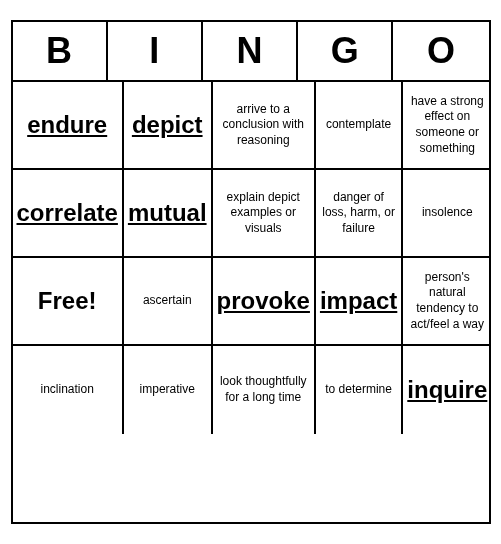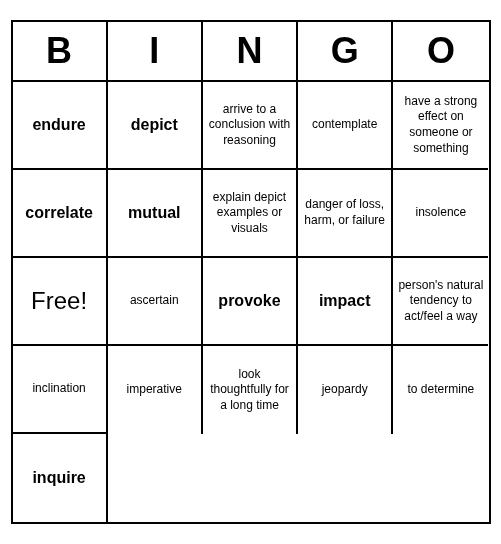--- a/index.html
+++ b/index.html
@@ -48,26 +48,27 @@
       font-size: 12px;
       line-height: 1.3;
     }
     .bingo-cell:nth-child(5n) {
       border-right: none;
     }
     .bingo-cell:nth-last-child(-n+5) {
       border-bottom: none;
     }
     .bingo-cell.large-text {
-      font-size: 16px;
+      font-size: 24px;
       font-weight: bold;
+      text-decoration: underline;
     }
     .bingo-cell.free {
       font-size: 24px;
-      font-weight: normal;
+      font-weight: bold;
     }
   </style>
 </head>
 <body>
 
 <div class="bingo-card">
   <div class="bingo-header">
     <div class="bingo-header-cell">B</div>
     <div class="bingo-header-cell">I</div>
     <div class="bingo-header-cell">N</div>
@@ -86,17 +87,16 @@
       <div class="bingo-cell">danger of loss, harm, or failure</div>
       <div class="bingo-cell">insolence</div>
       <div class="bingo-cell free">Free!</div>
       <div class="bingo-cell">ascertain</div>
       <div class="bingo-cell large-text">provoke</div>
       <div class="bingo-cell large-text">impact</div>
       <div class="bingo-cell">person's natural tendency to act/feel a way</div>
       <div class="bingo-cell">inclination</div>
       <div class="bingo-cell">imperative</div>
       <div class="bingo-cell">look thoughtfully for a long time</div>
-      <div class="bingo-cell">jeopardy</div>
       <div class="bingo-cell">to determine</div>
       <div class="bingo-cell large-text">inquire</div>
     </div>
 </div>
 
 </body></html>

